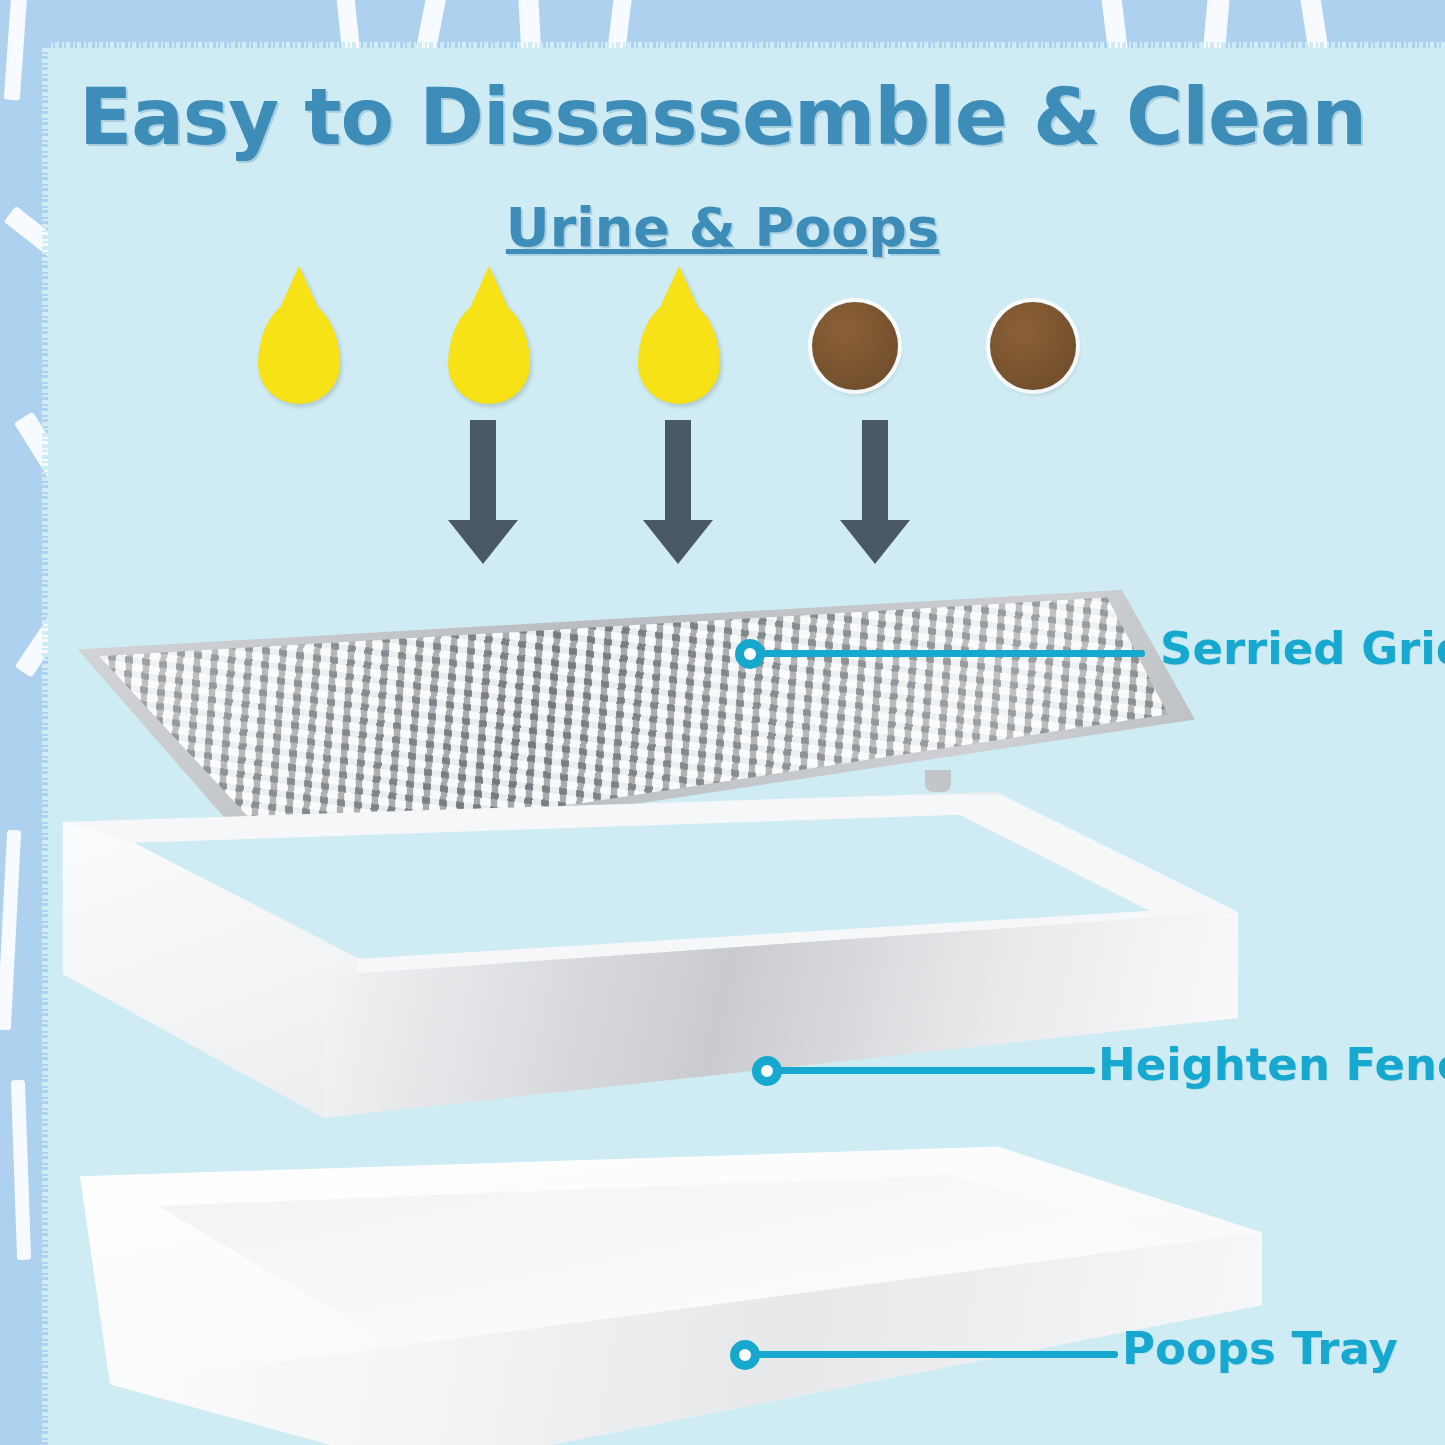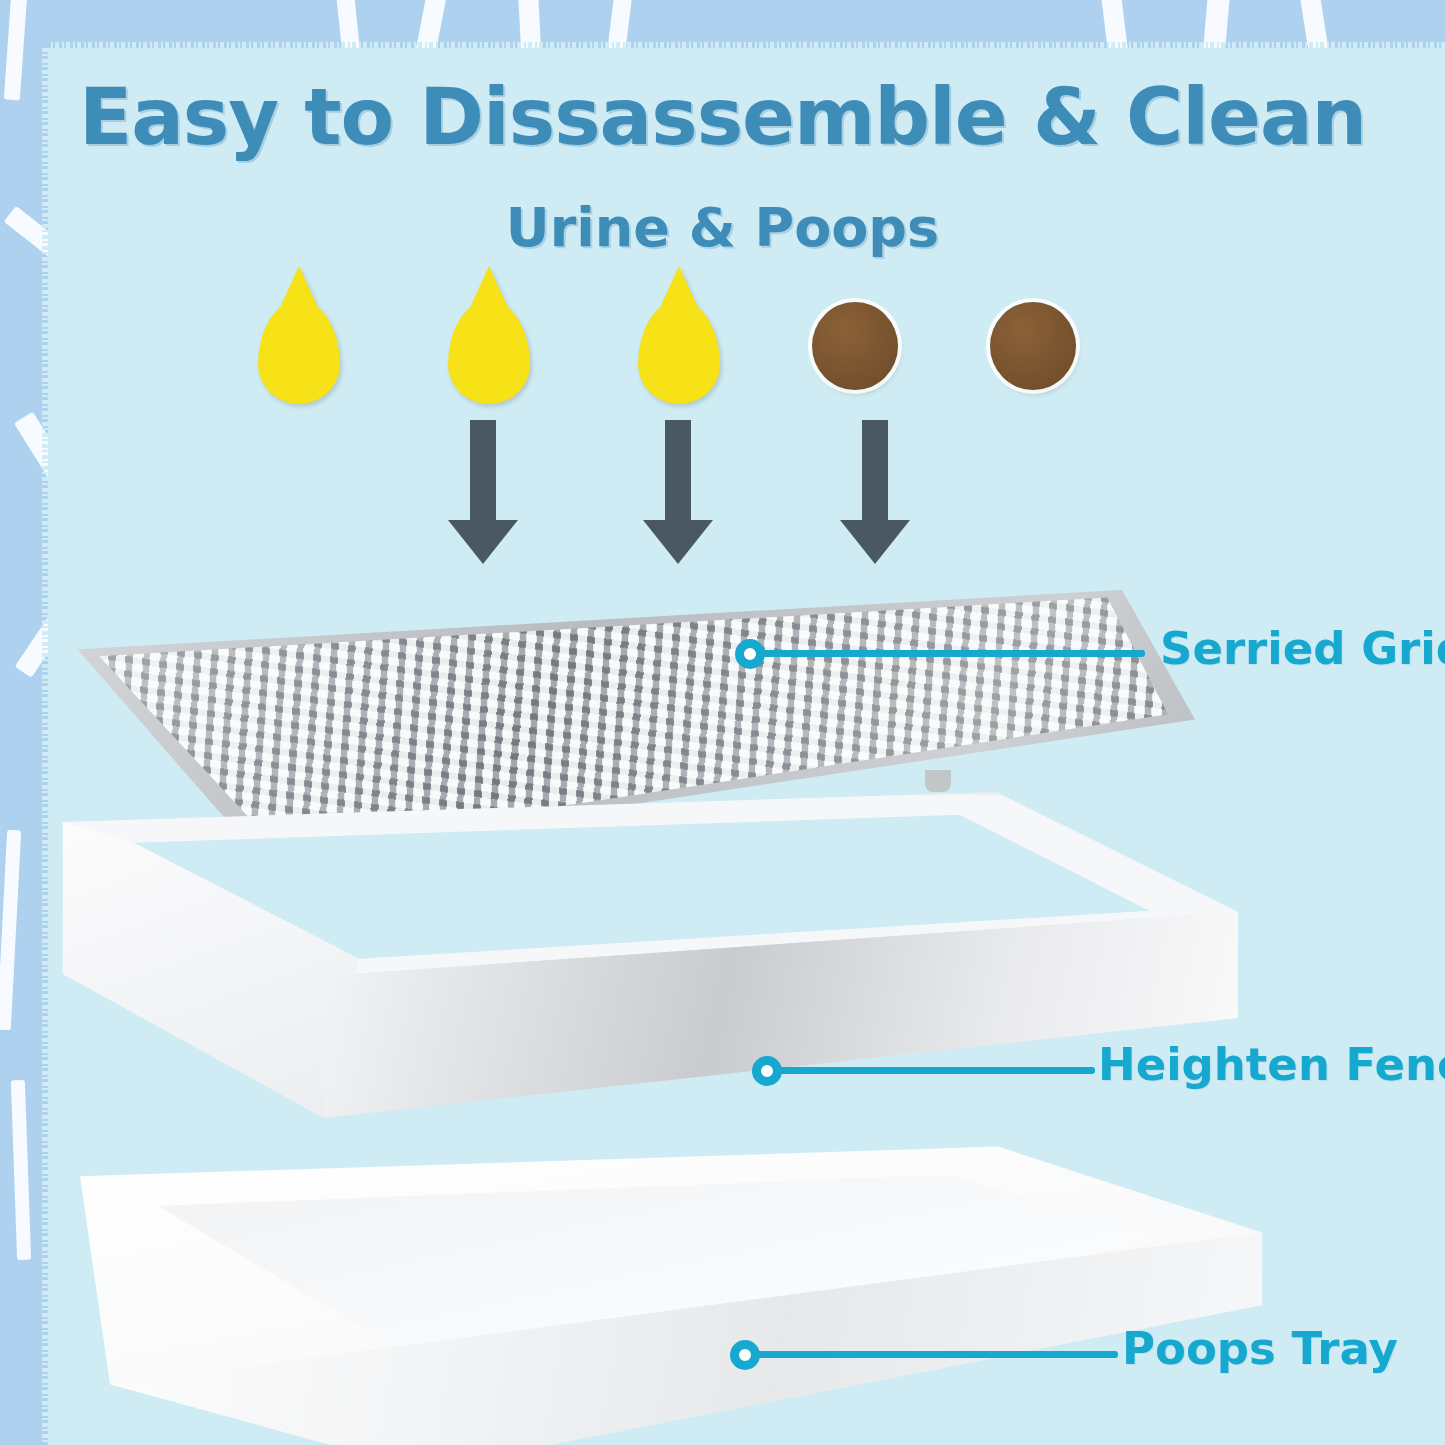--- a/index.html
+++ b/index.html
@@ -94,20 +94,21 @@
   .subtitle {
     position: absolute;
     left: 0; right: 0;
     top: 196px;
     z-index: 12;
     text-align: center;
     font-size: 54px;
     font-weight: bold;
     color: #3e8cb8;
     text-shadow: 2px 2px 0 rgba(120,170,200,.40);
+    text-decoration: underline;
   }
 
   
   .drop {
     position: absolute;
     z-index: 10;
     width: 82px;
     height: 104px;
     background: #f7e117;
     border-radius: 50% 50% 50% 50% / 62% 62% 38% 38%;

